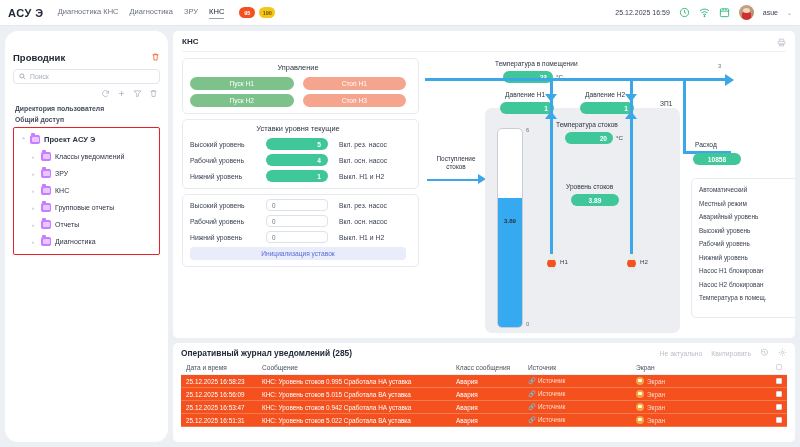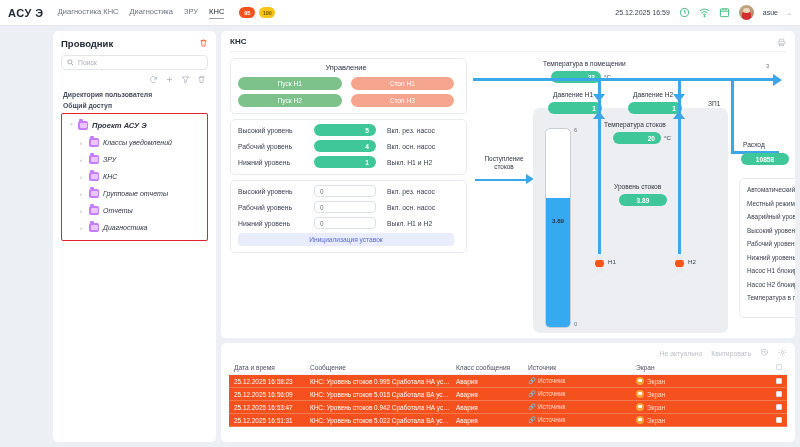--- a/index.html
+++ b/index.html
@@ -25,35 +25,35 @@
   .ticon svg{display:block;}
   .avatar{width:15px;height:15px;border-radius:50%;background:
      radial-gradient(circle at 50% 70%, #d32f2f 0 35%, transparent 36%),
      linear-gradient(160deg,#c9a98a,#a98463);overflow:hidden;position:relative;}
   .avatar:after{content:"";position:absolute;left:4px;top:3px;width:7px;height:5px;background:#f3d9c0;border-radius:50%;}
   .uname{font-size:7px;color:#3a4152;}
   .caret{font-size:6px;color:#8b93a1;}
   
   .wrap{display:flex;height:421px;padding:5px;gap:5px;}
   
-  .sidebar{width:163px;background:#fff;border-radius:5px;padding:7px 8px;position:relative;flex:0 0 163px;margin-left:48px;}
+  .sidebar{width:163px;background:#fff;border-radius:13px;padding:21px 8px;position:relative;flex:0 0 163px;}
   .sb-head{display:flex;align-items:center;justify-content:space-between;margin-bottom:6px;}
   .sb-title{font-size:9.5px;font-weight:bold;color:#222a37;}
   .search{display:flex;align-items:center;gap:4px;border:1px solid #e2e5ec;border-radius:4px;height:15px;padding:0 5px;color:#9aa1ad;}
   .search-ph{font-size:6.8px;color:#a8aeb9;}
   .sb-tools{display:flex;justify-content:flex-end;gap:7px;margin:5px 2px 6px 0;color:#aab0bb;}
   .sb-label{font-size:6.8px;font-weight:bold;color:#454c5c;margin:4px 0 4px 2px;}
   .tree-box{border:1.5px solid #e8202a;border-radius:2px;padding:3px 0 4px 0;margin-top:1px;}
   .tnode{display:flex;align-items:center;gap:4px;height:17px;padding-left:7px;cursor:pointer;}
   .tnode.child{padding-left:18px;}
   .tarrow{font-size:6px;color:#8b93a1;width:5px;}
   .folder{width:10px;height:9px;border-radius:2px;background:#c77dff;position:relative;flex:0 0 10px;}
   .folder:before{content:"";position:absolute;left:1px;top:-2px;width:4px;height:2px;background:#c77dff;border-radius:1px 1px 0 0;}
   .folder:after{content:"";position:absolute;left:1.5px;top:2px;width:7px;height:5px;background:#e9c6ff;border-radius:1px;}
-  .tlabel{font-size:7px;color:#2d3342;font-style:italic;}
+  .tlabel{font-size:7px;color:#2d3342;}
   .tnode.root .tlabel{font-weight:bold;font-size:7.6px;}
   
   .main{flex:1;display:flex;flex-direction:column;gap:5px;min-width:0;}
   .panel{background:#fff;border-radius:5px;position:relative;}
   .mimic{flex:1;padding:6px 9px 4px 9px;display:flex;flex-direction:column;min-height:0;overflow:hidden;}
   .mimic-title{font-size:8px;font-weight:bold;color:#222a37;}
   .print-ic{position:absolute;right:9px;top:7px;color:#b9bec8;}
   .mimic-body{flex:1;display:flex;margin-top:5px;border-top:1px solid #eef0f4;padding-top:6px;position:relative;min-height:0;}
   
   .cards{width:237px;flex:0 0 237px;display:flex;flex-direction:column;gap:5px;}
@@ -255,20 +255,21 @@
             <div class="card-title">Управление</div>
             <div class="btn-grid">
               <div class="btn green">Пуск Н1</div>
               <div class="btn red">Стоп Н1</div>
               <div class="btn green">Пуск Н2</div>
               <div class="btn red">Стоп Н3</div>
             </div>
           </div>
 
           <div class="card">
+            <div class="card-title">Уставки уровня текущие</div>
             <div class="row">
               <div class="row-label">Высокий уровень</div>
               <div class="pill">5</div>
               <div class="row-note">Вкл. рез. насос</div>
             </div>
             <div class="row">
               <div class="row-label">Рабочий уровень</div>
               <div class="pill">4</div>
               <div class="row-note">Вкл. осн. насос</div>
             </div>
@@ -371,20 +372,21 @@
             <div class="status-item">Насос Н1 блокирован</div>
             <div class="status-item">Насос Н2 блокирован</div>
             <div class="status-item">Температура в помещ.</div>
           </div>
         </div>
       </div>
     </div>
 
     <div class="panel journal">
       <div class="j-head">
+        <div class="j-title">Оперативный журнал уведомлений (285)</div>
         <div class="j-actions">
           <span class="jb">Не актуально</span>
           <span class="jb">Квитировать</span>
           <span>
             <svg width="9" height="9" viewBox="0 0 24 24" fill="none" stroke="#b9bec8" stroke-width="2">
                 <path d="M4 11a8 8 0 102.5-5.6"></path>
                 <path d="M4 4v5h5"></path>
                 <path d="M12 8v5l3 2"></path>
               </svg>
           </span>

